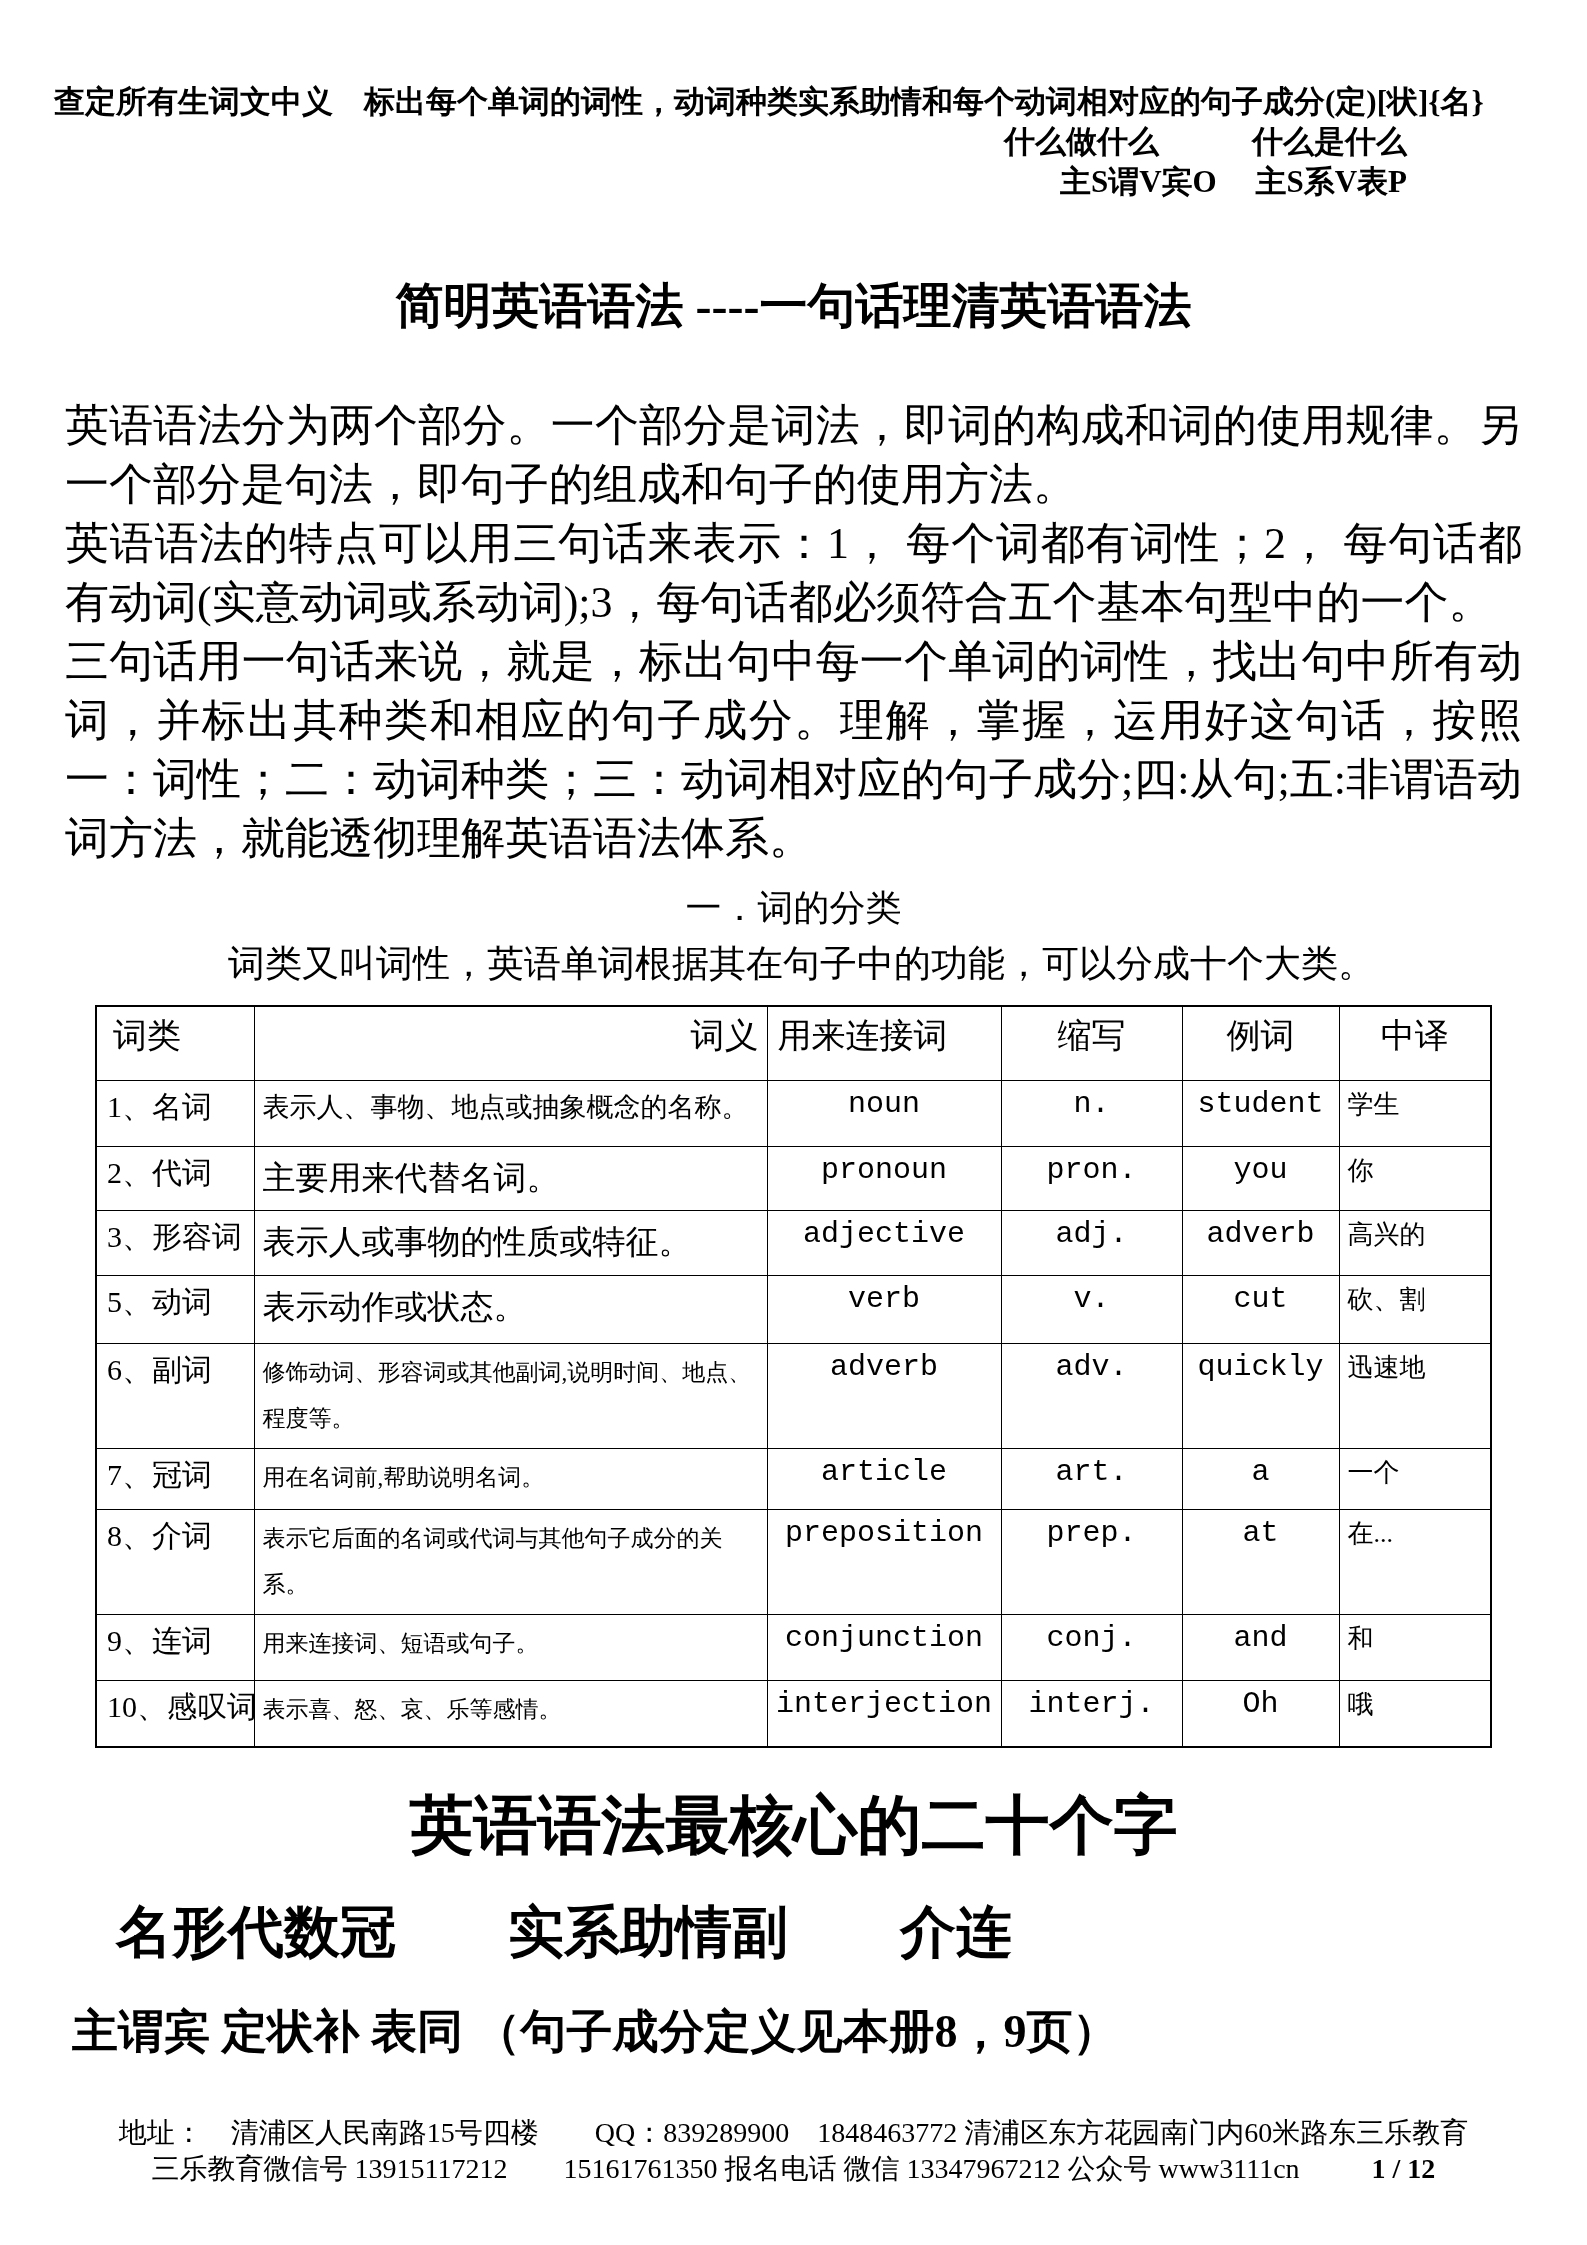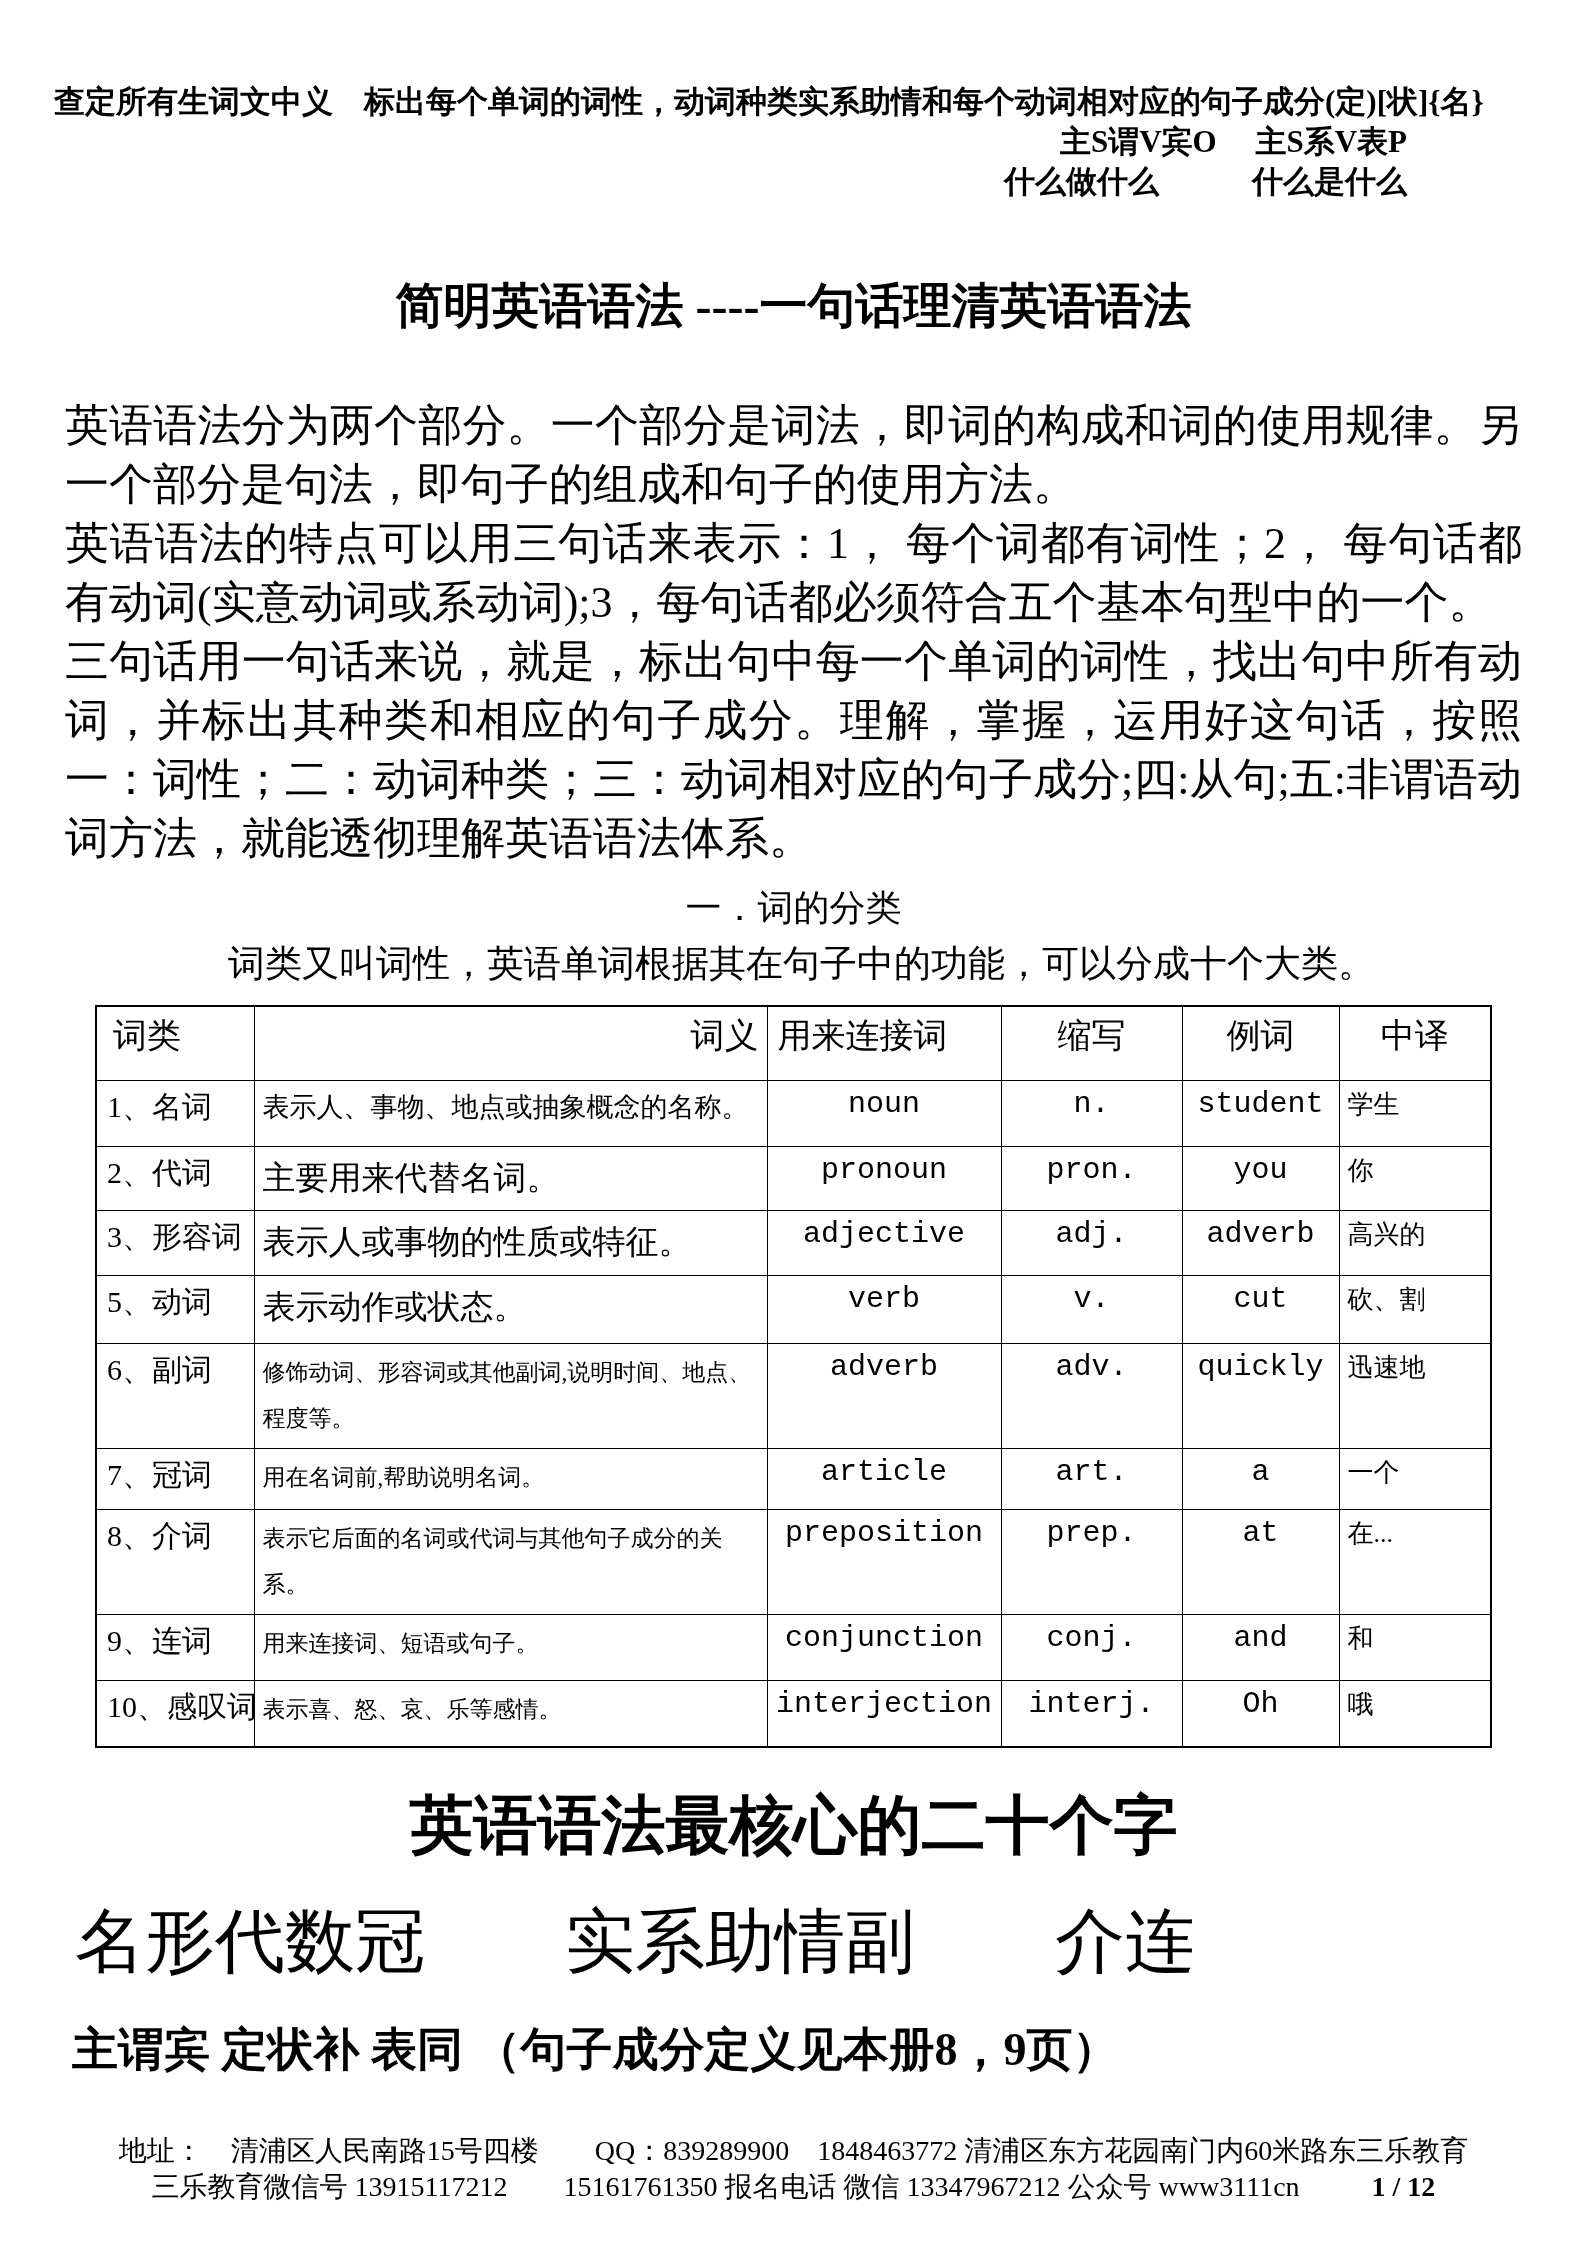--- a/index.html
+++ b/index.html
@@ -51,35 +51,35 @@
     font-size:30px;text-align:center;
   }
   .word-table td.c5{font-size:26px;text-align:left;}
   tr.r0{height:66px;padding-left:42px;} tr.r1{height:44px;} tr.r2{height:65px;} tr.r3{height:65px;}
   tr.r4{height:68px;} tr.r5{height:90px;} tr.r6{height:61px;} tr.r7{height:66px;}
   tr.r8{height:66px;} tr.r9{height:67px;}
   tr.r0 td.c1{font-size:27px;}
   tr.r5 td.c1,tr.r6 td.c1,tr.r7 td.c1,tr.r8 td.c1,tr.r9 td.c1{font-size:23px;line-height:2.0;}
   
   .core-heading{margin-top:34px;text-align:center;font-size:64px;font-weight:bold;white-space:nowrap;}
-  .core-line1{margin:26px 0 0 75px;font-size:70px;font-weight:normal;white-space:nowrap;}
+  .core-line1{margin:26px 0 0 116px;font-size:56px;font-weight:bold;white-space:nowrap;}
   .core-line2{margin:30px 0 0 72px;font-size:46px;font-weight:bold;white-space:nowrap;}
   
   .footer{margin-top:52px;text-align:center;font-size:28px;line-height:36px;}
   .footer-line2 .page-num{font-weight:bold;margin-left:72px;}
 </style>
 </head>
 <body>
 
 <div class="page">
 
   <div class="doc-header">
     <div class="hdr-line1">查定所有生词文中义　标出每个单词的词性，动词种类实系助情和每个动词相对应的句子成分(定)[状]{名}</div>
+    <div class="hdr-right">什么做什么　　　什么是什么</div>
     <div class="hdr-right">主S谓V宾O　 主S系V表P</div>
-    <div class="hdr-right">什么做什么　　　什么是什么</div>
   </div>
 
   <div class="title">简明英语语法 ----一句话理清英语语法</div>
 
   <div class="body-text">
     <p>英语语法分为两个部分。一个部分是词法，即词的构成和词的使用规律。另一个部分是句法，即句子的组成和句子的使用方法。</p>
     <p>英语语法的特点可以用三句话来表示：1， 每个词都有词性；2， 每句话都有动词(实意动词或系动词);3，每句话都必须符合五个基本句型中的一个。</p>
     <p>三句话用一句话来说，就是，标出句中每一个单词的词性，找出句中所有动词，并标出其种类和相应的句子成分。理解，掌握，运用好这句话，按照一：词性；二：动词种类；三：动词相对应的句子成分;四:从句;五:非谓语动词方法，就能透彻理解英语语法体系。</p>
   </div>
 

